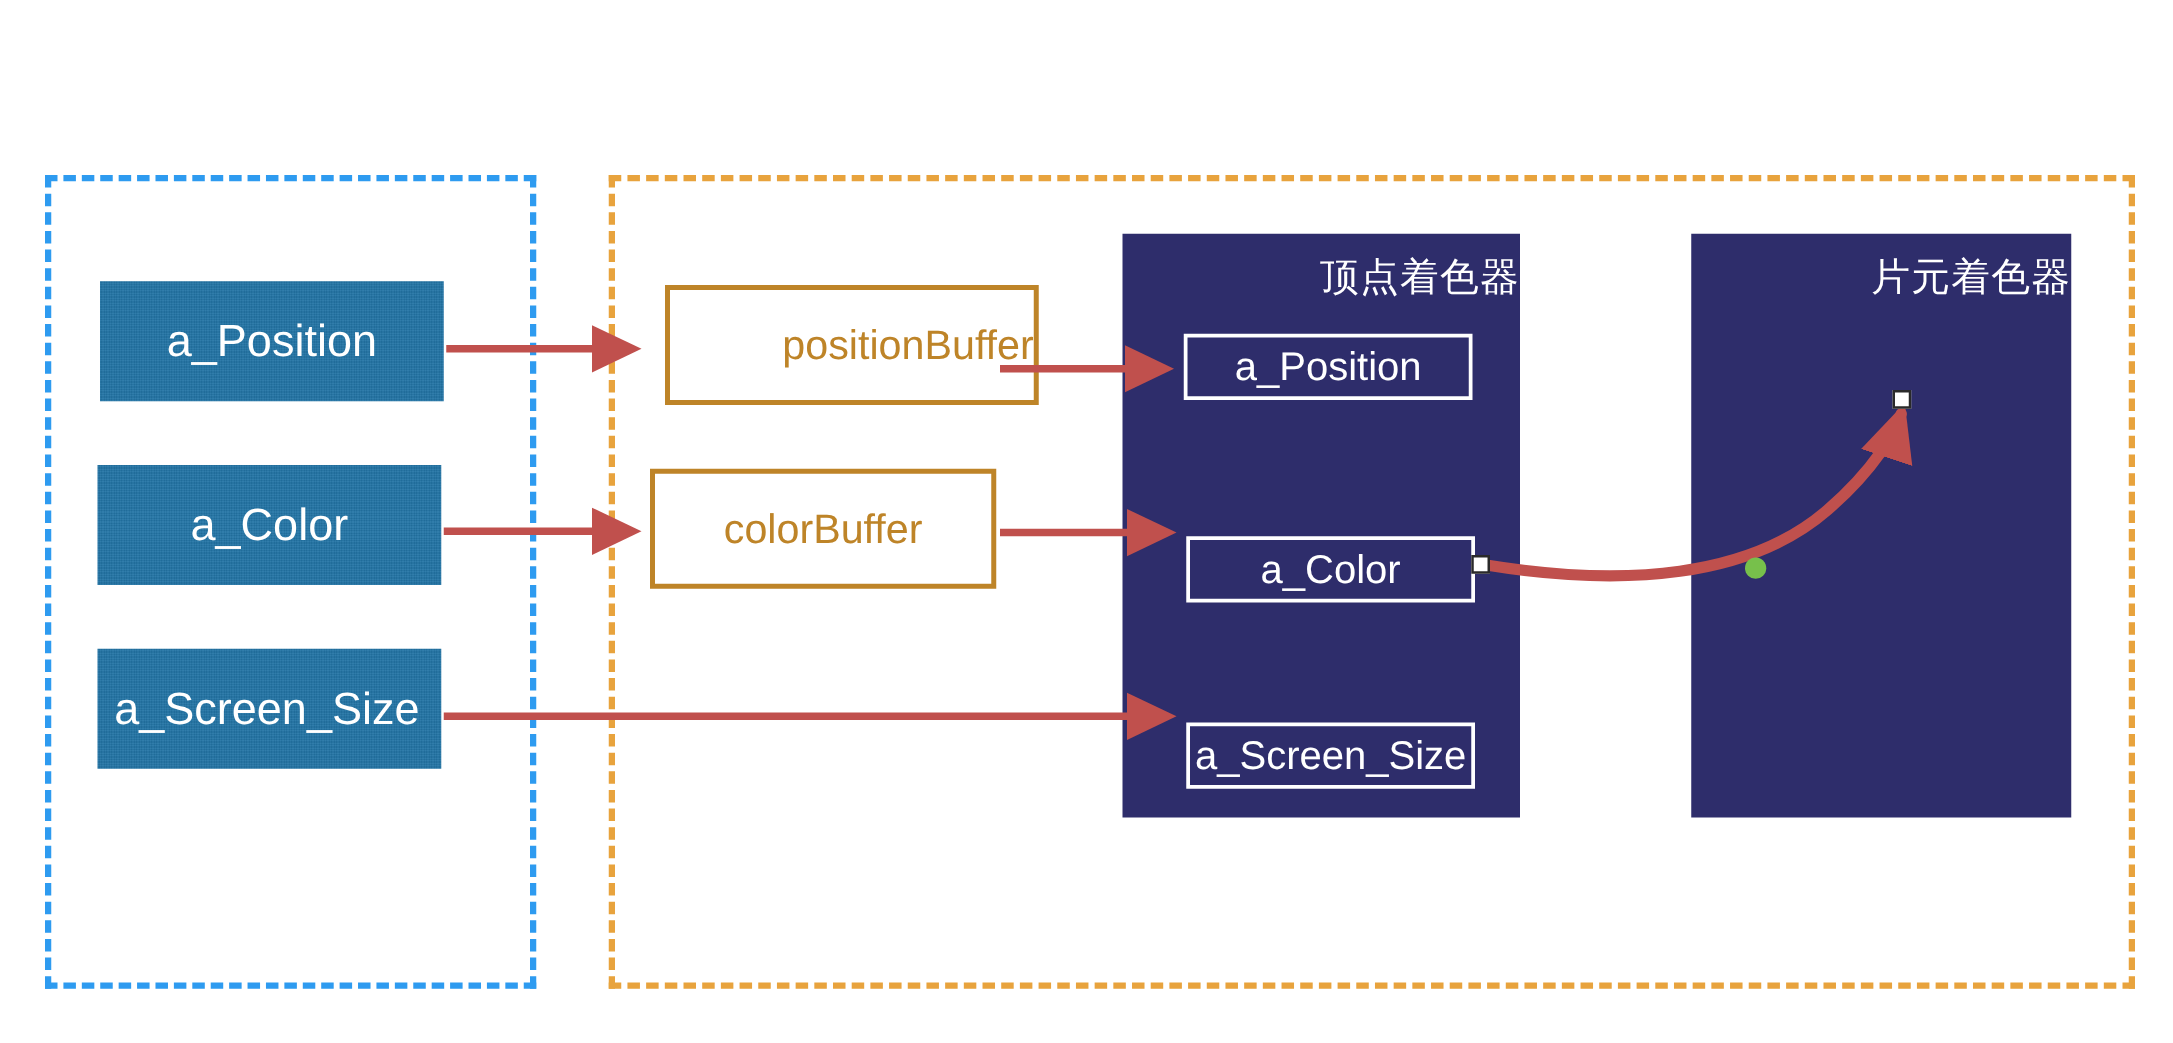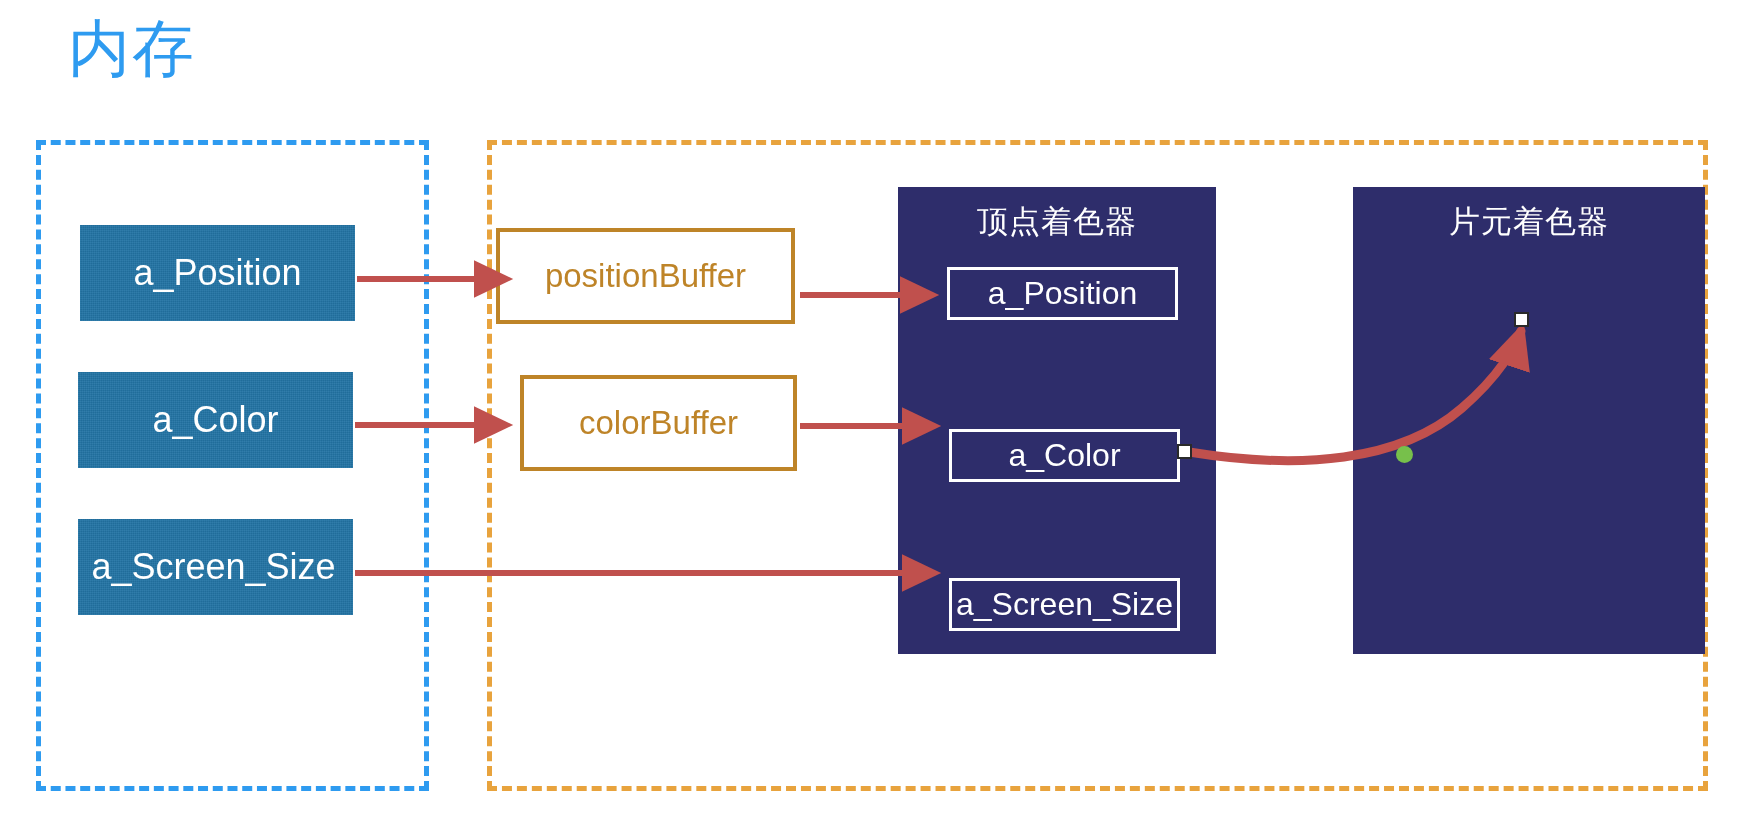--- a/index.html
+++ b/index.html
@@ -80,41 +80,41 @@
     display: flex;
     align-items: center;
     justify-content: center;
   }
   .buffer-box .buffer-label {
     color: #BE8428;
     font-size: 33px;
     font-weight: 400;
     white-space: nowrap;
   }
-  #buffer-box-0 { left: 496px; top: 228px; width: 299px; height: 96px; }
+  #buffer-box-0 { left: 532px; top: 228px; width: 299px; height: 96px; justify-content: flex-end; }
   #buffer-box-1 { left: 520px; top: 375px; width: 277px; height: 96px; }
 
   
   .shader-panel {
     position: absolute;
     background: #2E2D6B;
   }
   .shader-panel .shader-title {
     position: absolute;
     left: 0; right: 0;
     top: 14px;
-    text-align: center;
+    text-align: right;
     color: #ffffff;
     font-size: 31px;
     font-weight: 400;
     letter-spacing: 1px;
     white-space: nowrap;
   }
   #shader-vertex   { left: 898px;  top: 187px; width: 318px; height: 467px; }
-  #shader-fragment { left: 1353px; top: 187px; width: 304px; height: 467px; padding-left: 48px; }
+  #shader-fragment { left: 1353px; top: 187px; width: 304px; height: 467px; }
 
   .var-box {
     position: absolute;
     box-sizing: border-box;
     border: 3px solid #ffffff;
     background: transparent;
     display: flex;
     align-items: center;
     justify-content: center;
   }
@@ -154,21 +154,20 @@
   }
   #handle-start { left: 1177px; top: 444px; }
   #handle-end   { left: 1514px; top: 312px; }
   #handle-mid   { left: 1396px; top: 446px; }
 </style>
 </head>
 <body>
 
 <div id="canvas">
 
-  <div id="title-memory" class="section-title">内存</div>
 
 
   <div id="region-memory" class="region"></div>
 
   <div id="region-vram" class="region"></div>
 
   <div id="mem-box-0" class="mem-box">
     <span class="mem-label">a_Position</span>
   </div>
 

